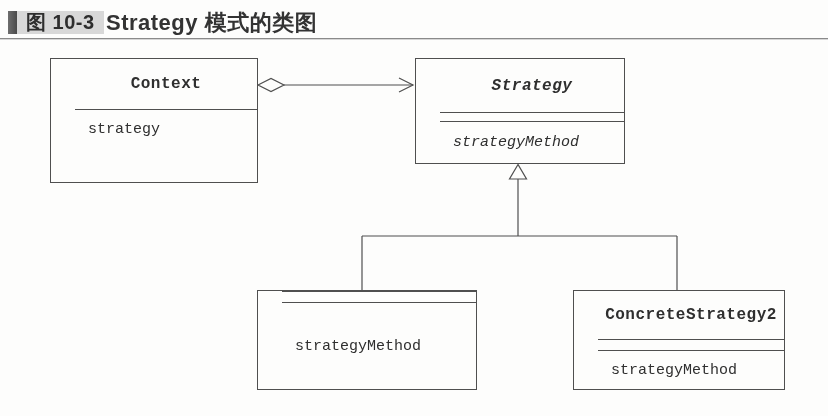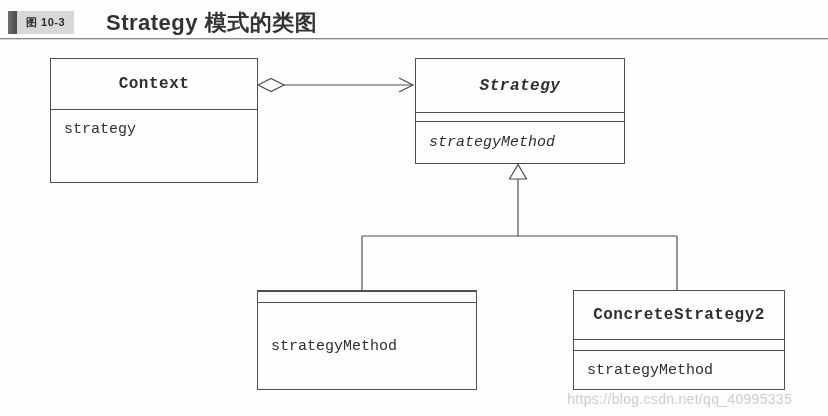--- a/index.html
+++ b/index.html
@@ -14,21 +14,21 @@
   
   .accent-bar {
     position: absolute; left: 8px; top: 11px;
     width: 9px; height: 23px;
     background: linear-gradient(90deg, #6e6e6e, #4a4a4a);
   }
   .fig-label {
     position: absolute; left: 17px; top: 11px; height: 23px;
     background: #d8d8d8;
     padding: 0 9px;
-    font-size: 11px; font-weight: bold; color: #2e2e2e;
+    font-size: 20px; font-weight: bold; color: #2e2e2e;
     line-height: 23px;
     letter-spacing: 0.5px;
   }
   .fig-title {
     position: absolute; left: 106px; top: 11px; height: 23px;
     font-size: 22px; font-weight: bold; color: #333;
     line-height: 23px;
     letter-spacing: 0.5px;
   }
   .header-rule {
@@ -47,20 +47,21 @@
   .uml-class {
     position: absolute;
     box-sizing: border-box;
     border: 1px solid #4f4f4f;
     background: #fdfdfc;
     z-index: 1;
     font-family: "Liberation Mono", "DejaVu Sans Mono", monospace;
     color: #2f2f2f;
     display: flex;
     flex-direction: column;
+    padding-left: 24px;
   }
   .uml-title {
     display: flex; align-items: center; justify-content: center;
     font-weight: bold; font-size: 16px; letter-spacing: 0.5px;
     box-sizing: border-box;
   }
   .uml-row {
     display: flex; align-items: center;
     font-size: 15px;
     padding-left: 13px;
@@ -131,15 +132,14 @@
     <div class="uml-row row-empty empty"></div>
     <div class="uml-row">strategyMethod</div>
   </div>
 
   <div class="uml-class box-concrete2">
     <div class="uml-title">ConcreteStrategy2</div>
     <div class="uml-row row-empty empty"></div>
     <div class="uml-row">strategyMethod</div>
   </div>
 
-  <div class="watermark">https://blog.csdn.net/qq_40995335</div>
 
 </div>
 
 </body></html>

